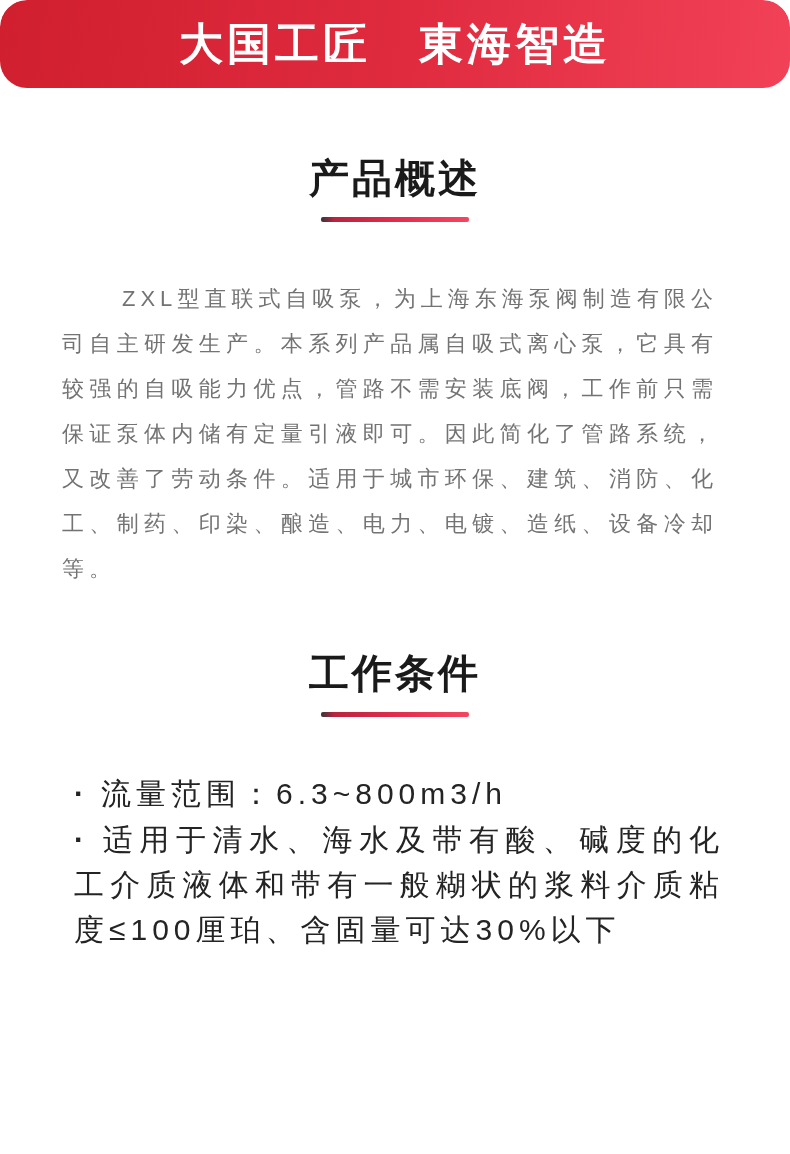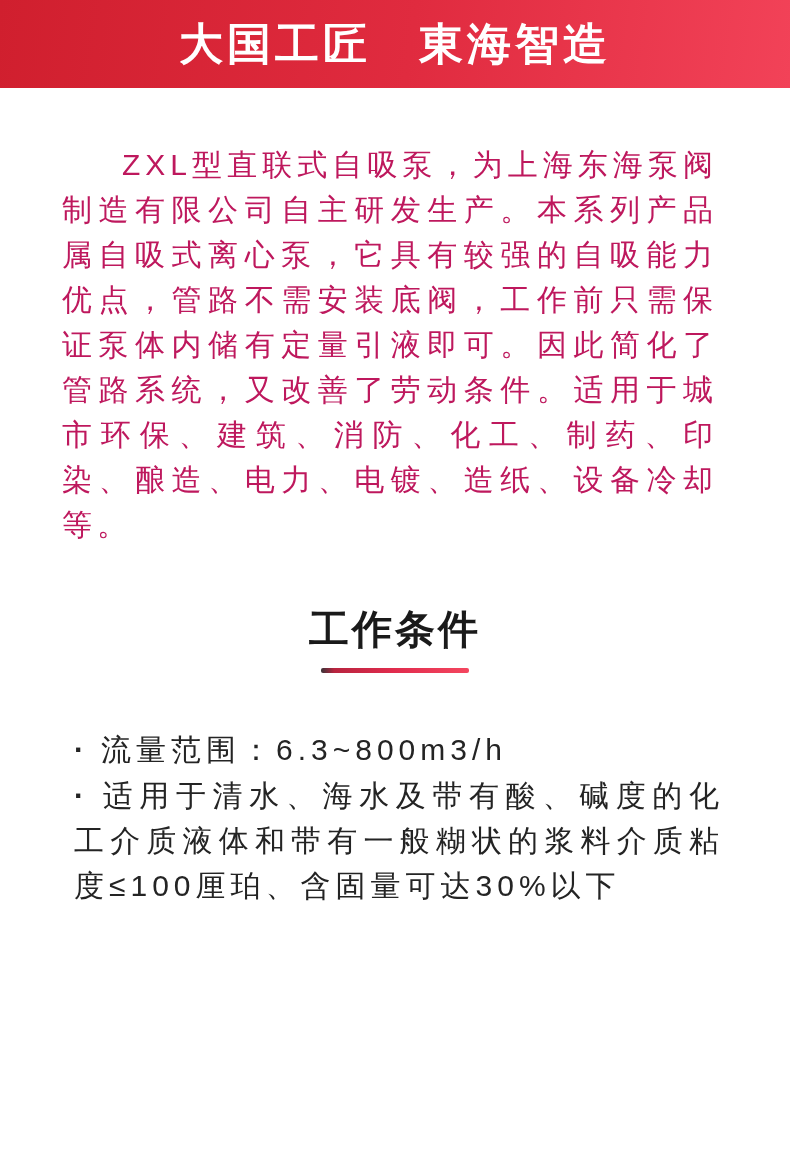--- a/index.html
+++ b/index.html
@@ -1,15 +1,15 @@
 <!DOCTYPE html>
 <html lang="zh"><head>
 <meta charset="utf-8">
 <style>
-  * { margin: 0; padding: 0; box-sizing: border-box; }
+  * { margin: 0; padding: 0; box-sizing: border-box; border-radius: 27px; }
   html, body { background: #ffffff; }
   body {
     width: 790px;
     height: 1154px;
     margin: 0 auto;
     overflow: hidden;
     font-family: "Liberation Sans", sans-serif;
     color: #222222;
     background: #ffffff;
   }
@@ -46,26 +46,26 @@
   .title-underline {
     width: 148px;
     height: 5px;
     margin: 15px auto 0 auto;
     border-radius: 2px;
     background: linear-gradient(90deg, #3a3438 0%, #b8243f 9%, #e02b4d 48%, #f4465f 100%);
   }
   
   .overview-text {
     margin: 54px 72px 0 62px;
-    font-size: 30px;
+    font-size: 22px;
     line-height: 45px;
     letter-spacing: 5px;
     text-align: justify;
     text-indent: 60px;
-    color: #be185d;
+    color: #737373;
   }
   
   .conditions {
     margin: 54px 66px 0 74px;
   }
   .cond-item {
     font-size: 30px;
     line-height: 45px;
     letter-spacing: 5px;
     text-align: justify;
@@ -80,20 +80,24 @@
   }
 </style>
 </head>
 <body>
 
 <header class="banner">
   <div class="banner-title">大国工匠　東海智造</div>
 </header>
 
 <section>
+  <div class="section-title first">
+    <span class="section-title-text">产品概述</span>
+    <div class="title-underline"></div>
+  </div>
   <p class="overview-text">ZXL型直联式自吸泵，为上海东海泵阀制造有限公司自主研发生产。本系列产品属自吸式离心泵，它具有较强的自吸能力优点，管路不需安装底阀，工作前只需保证泵体内储有定量引液即可。因此简化了管路系统，又改善了劳动条件。适用于城市环保、建筑、消防、化工、制药、印染、酿造、电力、电镀、造纸、设备冷却等。</p>
 </section>
 
 <section>
   <div class="section-title second">
     <span class="section-title-text">工作条件</span>
     <div class="title-underline"></div>
   </div>
 
   <div class="conditions">

